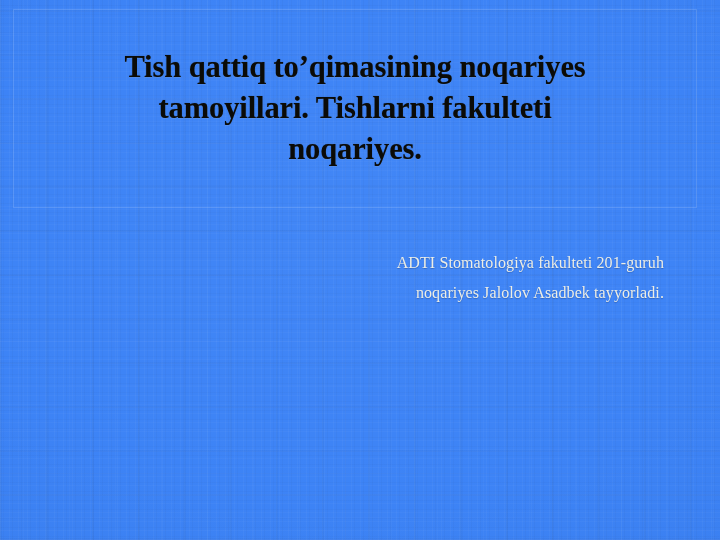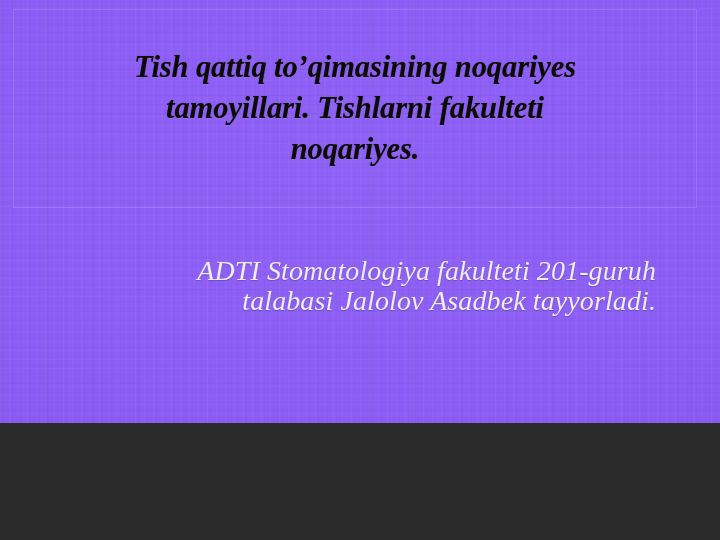--- a/index.html
+++ b/index.html
@@ -4,25 +4,24 @@
 <style>
   html, body {
     margin: 0;
     padding: 0;
     background: #2b2b2b;
   }
 
   #slide {
     position: relative;
     width: 720px;
-    height: 423px;
+    height: 540px;
     overflow: hidden;
-    background-color: #8b5cf6;
+    background-color: #3b82f6;
     font-family: "Liberation Serif", "DejaVu Serif", serif;
-    font-style: italic;
     -webkit-font-smoothing: antialiased;
   }
 
   
   #slide .texture-weave {
     position: absolute;
     inset: 0;
     pointer-events: none;
     background-image:
       repeating-linear-gradient(
@@ -142,25 +141,25 @@
     position: absolute;
     left: 120px;
     top: 248px;
     width: 552px;
     text-align: right;
     padding-right: 8px;
     box-sizing: border-box;
   }
 
   #slide .subtitle-text {
-    margin: 8px;
+    margin: 0;
     color: #edeee6;
     font-family: "Liberation Serif", "DejaVu Serif", serif;
     font-weight: 400;
-    font-size: 28px;
+    font-size: 16px;
     line-height: 30px;
     letter-spacing: 0.1px;
     text-shadow: 0px 1px 1px rgba(0,0,0,0.22);
   }
 
   #slide .subtitle-text .line {
     display: block;
   }
 
   #slide .title-text .line {
@@ -182,17 +181,17 @@
     <h1 class="title-text">
       <span class="line">Tish qattiq to’qimasining noqariyes</span>
       <span class="line">tamoyillari. Tishlarni fakulteti</span>
       <span class="line">noqariyes.</span>
     </h1>
   </div>
 
   <div class="subtitle-block">
     <p class="subtitle-text">
       <span class="line">ADTI Stomatologiya fakulteti 201-guruh</span>
-      <span class="line">talabasi Jalolov Asadbek tayyorladi.</span>
+      <span class="line">noqariyes Jalolov Asadbek tayyorladi.</span>
     </p>
   </div>
 
 </div>
 
 </body></html>

